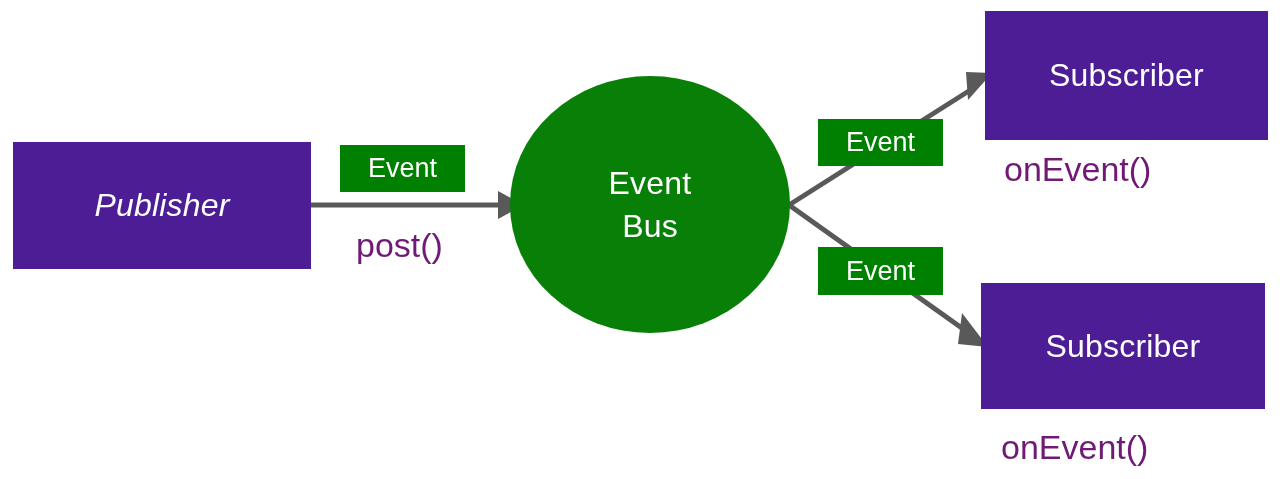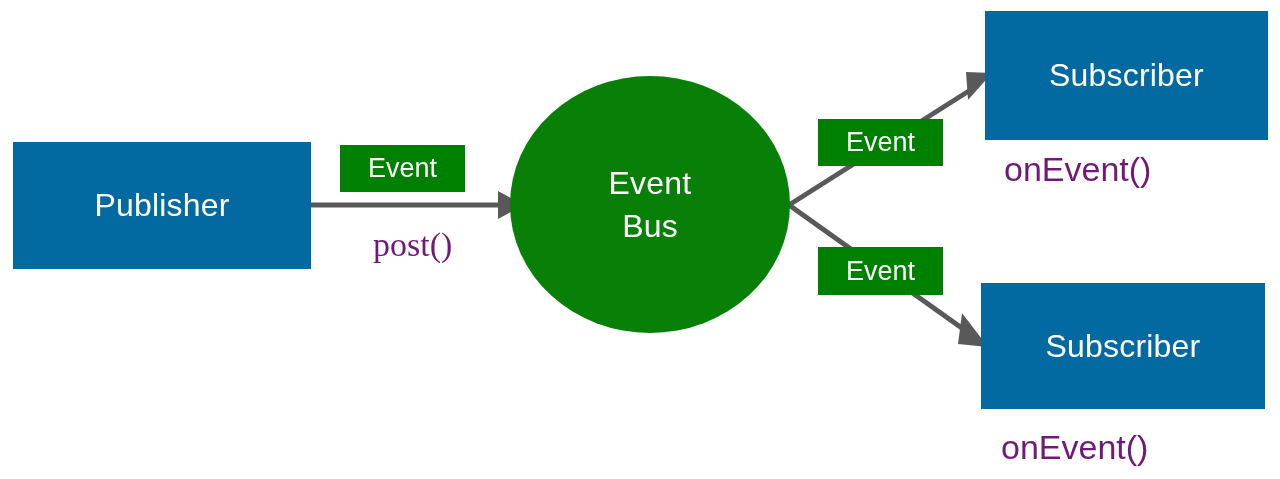--- a/index.html
+++ b/index.html
@@ -27,21 +27,21 @@
     position: absolute;
     box-sizing: border-box;
     display: flex;
     align-items: center;
     justify-content: center;
     color: #ffffff;
     font-weight: 400;
     letter-spacing: 0.2px;
   }
   .node-box {
-    background: #0369a1;
+    background: #4c1d95;
   }
   .node-circle {
     background: #088008;
     border-radius: 50%;
     flex-direction: column;
     line-height: 1.32;
   }
   .pill {
     position: absolute;
     box-sizing: border-box;
@@ -58,41 +58,42 @@
     color: #701a75;
     font-size: 34px;
     line-height: 1;
     white-space: nowrap;
   }
   
   #publisher-node {
     left: 13px; top: 142px;
     width: 298px; height: 127px;
     font-size: 32px;
+    font-style: italic;
   }
   #eventbus-node {
     left: 510px; top: 76px;
     width: 280px; height: 257px;
     font-size: 32px;
   }
   #subscriber-top-node {
     left: 985px; top: 11px;
     width: 283px; height: 129px;
     font-size: 32px;
   }
   #subscriber-bottom-node {
     left: 981px; top: 283px;
     width: 284px; height: 126px;
     font-size: 32px;
   }
   #pill-post   { left: 340px; top: 145px; width: 125px; height: 47px; }
   #pill-top    { left: 818px; top: 119px; width: 125px; height: 47px; }
   #pill-bottom { left: 818px; top: 247px; width: 125px; height: 48px; }
 
-  #label-post        { left: 373px; top: 228px; font-family: Liberation Serif, serif; }
+  #label-post        { left: 356px; top: 228px; }
   #label-onevent-top { left: 1004px; top: 152px; }
   #label-onevent-bot { left: 1001px; top: 430px; }
 </style>
 </head>
 <body>
 
 <div id="canvas">
 
   <svg id="edges" viewBox="0 0 1280 479" width="1280" height="479" xmlns="http://www.w3.org/2000/svg">
 

